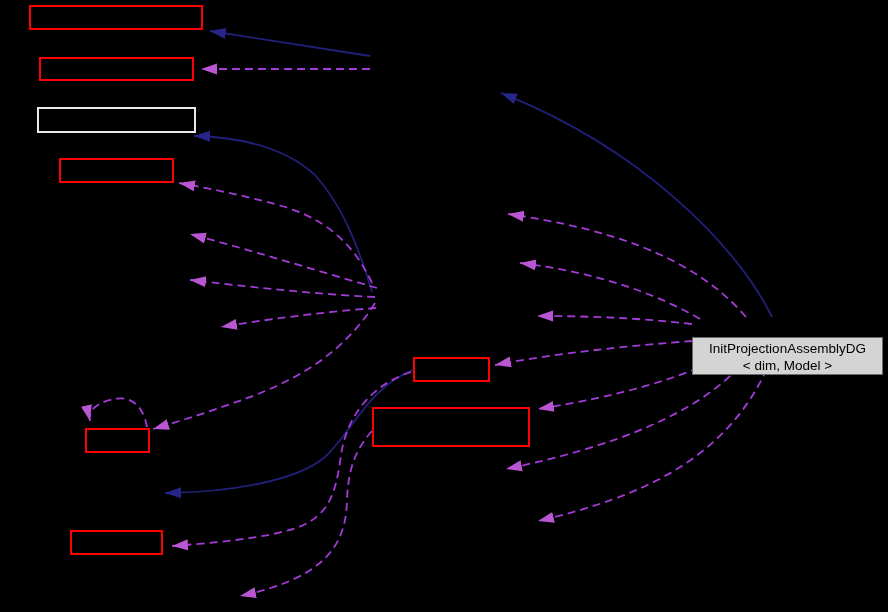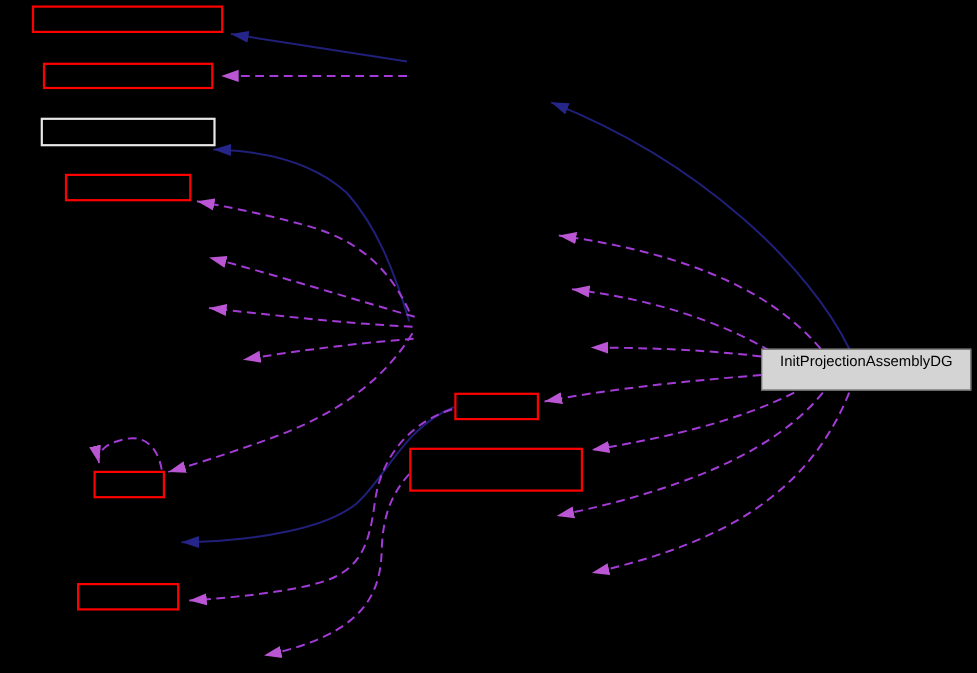--- a/index.html
+++ b/index.html
@@ -21,21 +21,21 @@
   #edges{position:absolute;left:0;top:0;width:888px;height:612px;}
   .edge-solid{fill:none;stroke:var(--solid-edge);stroke-width:1.8;}
   .edge-dashed{fill:none;stroke:var(--dashed-edge);stroke-width:1.8;stroke-dasharray:8 5;}
   .node{position:absolute;box-sizing:border-box;background:transparent;}
   .node-red{border:2px solid var(--red);}
   .node-light{border:2px solid var(--light);}
   .node-main{
     position:absolute;box-sizing:border-box;
     background:var(--main-fill);border:1px solid #6a6a6a;
     color:var(--main-text);font-size:13.5px;line-height:17px;
-    text-align:center;padding-top:2px;
+    text-align:center;padding-top:2px;margin-top:20px;
   }
 </style>
 </head>
 <body>
 
 <div id="canvas">
 
   <svg id="edges" width="888" height="612" viewBox="0 0 888 612" xmlns="http://www.w3.org/2000/svg">
     <defs>
       <marker id="arrow-purple" viewBox="0 0 17 13" refX="16" refY="6.5" markerWidth="17" markerHeight="13" markerUnits="userSpaceOnUse" orient="auto">
@@ -73,15 +73,16 @@
   <div class="node node-red" style="left:39px;  top:57px;  width:155px; height:24px;"></div>
   <div class="node node-light" style="left:37px;  top:107px; width:159px; height:26px;"></div>
   <div class="node node-red" style="left:59px;  top:158px; width:115px; height:25px;"></div>
   <div class="node node-red" style="left:413px; top:357px; width:77px;  height:25px;"></div>
   <div class="node node-red" style="left:372px; top:407px; width:158px; height:40px;"></div>
   <div class="node node-red" style="left:85px;  top:428px; width:65px;  height:25px;"></div>
   <div class="node node-red" style="left:70px;  top:530px; width:93px;  height:25px;"></div>
 
   <div class="node-main" style="left:692px; top:317px; width:191px; height:38px;">
     <div>InitProjectionAssemblyDG</div>
+    <div>&lt; dim, Model &gt;</div>
   </div>
 
 </div>
 
 </body></html>

